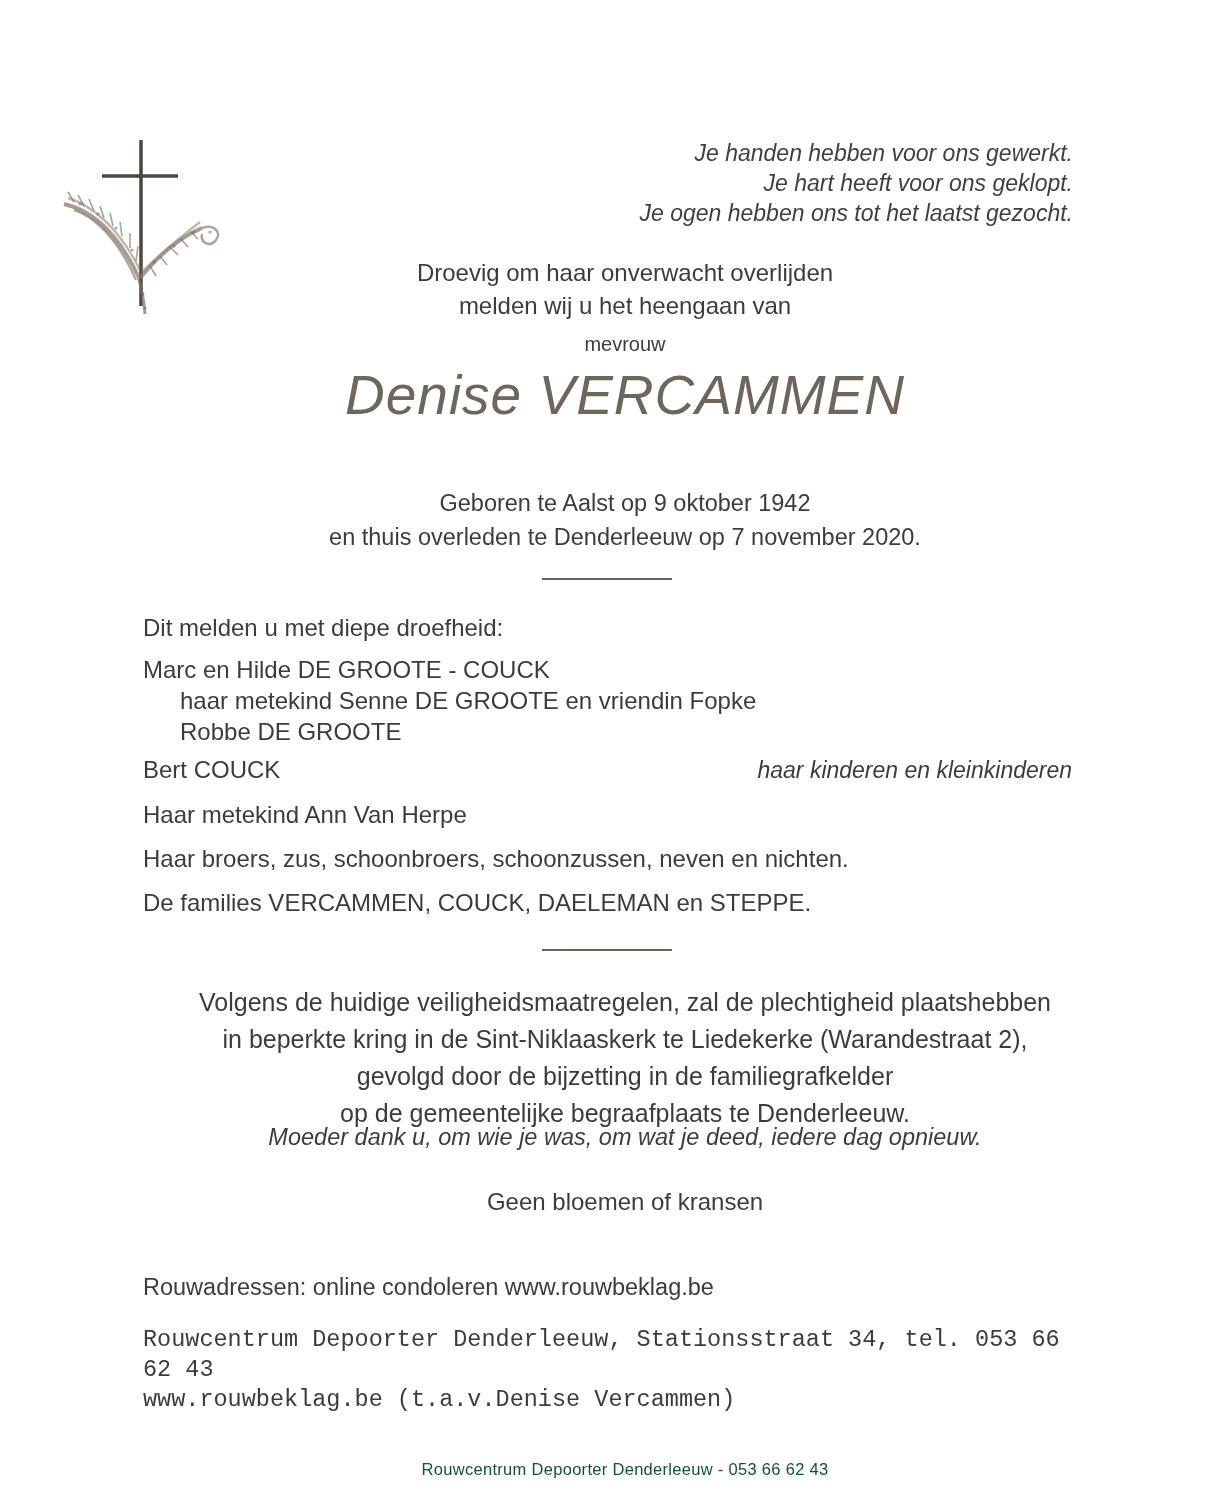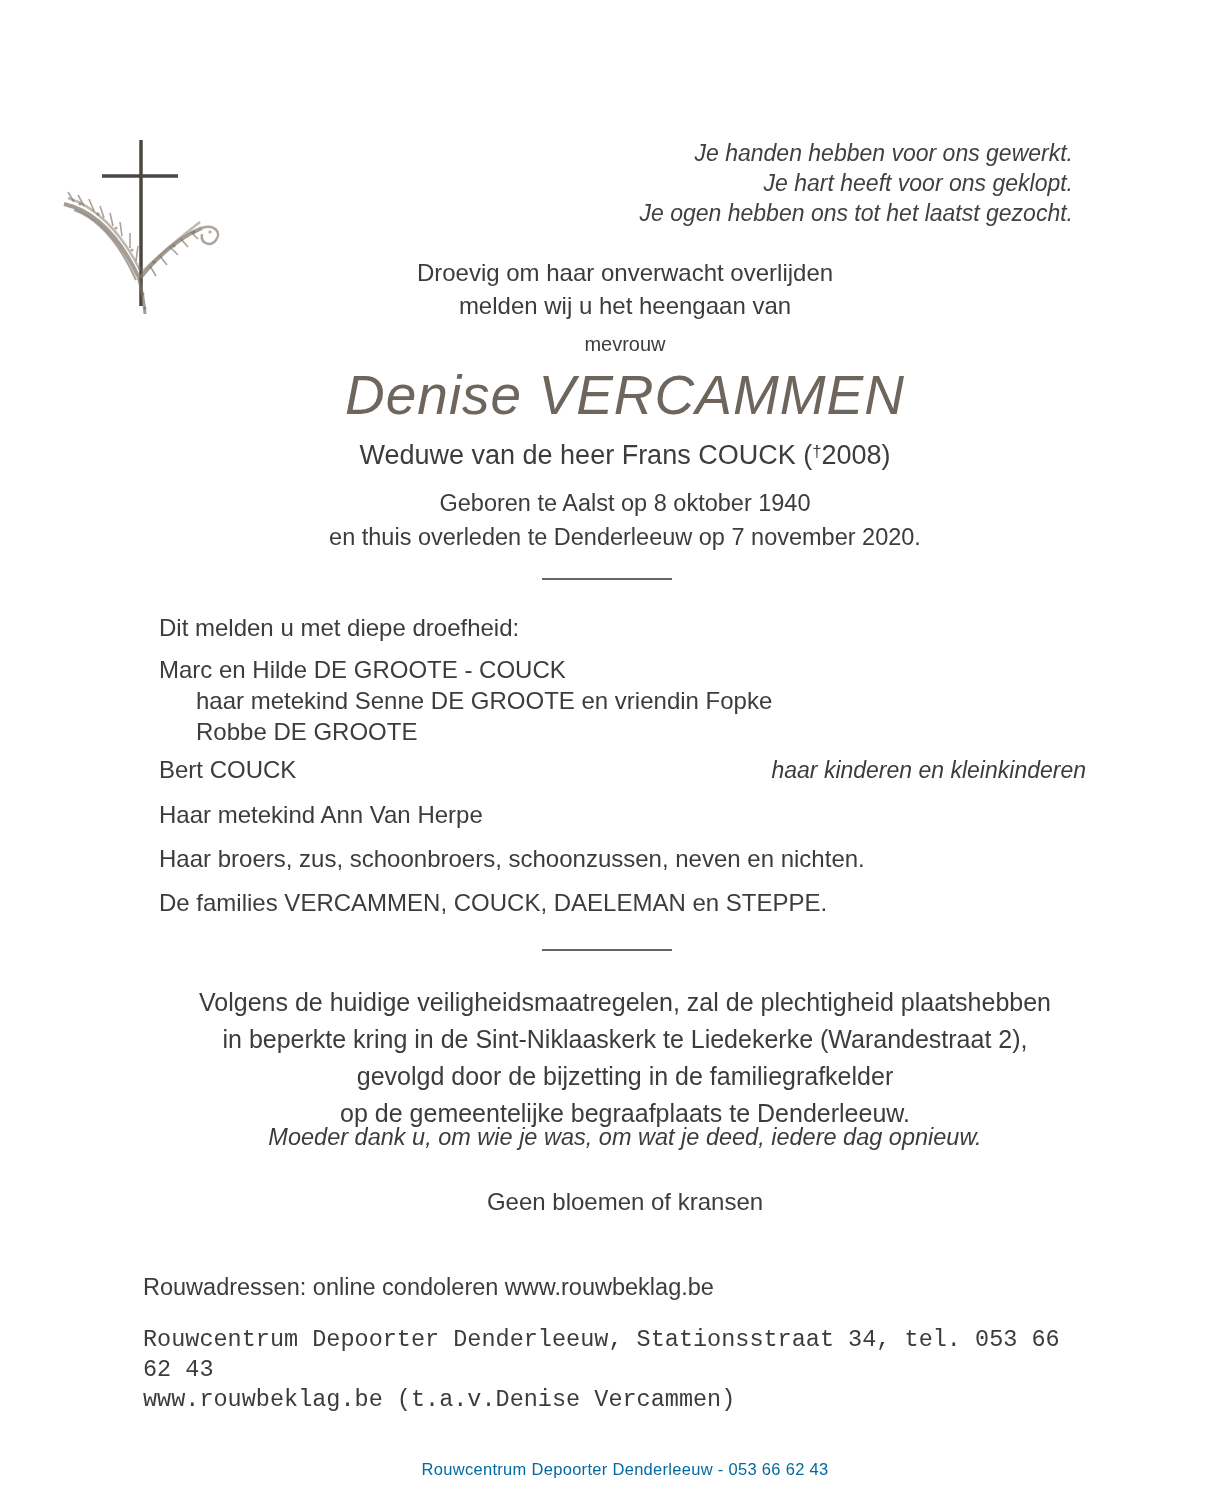--- a/index.html
+++ b/index.html
@@ -55,41 +55,41 @@
   .divider {
     left: 50%;
     transform: translateX(-50%);
     width: 130px;
     border-top: 2px solid #6b635c;
   }
   .divider-1 { top: 578px; }
   .divider-2 { top: 949px; }
 
   
-  .family { left: 143px; right: 128px; top: 612px; font-size: 24px; line-height: 31px; margin-left: 16px; }
+  .family { left: 143px; right: 142px; top: 612px; font-size: 24px; line-height: 31px; }
   .family .intro  { margin-bottom: 11px; }
   .family .indent { padding-left: 37px; }
   .family .gap-s  { margin-top: 7px; }
   .family .gap-m  { margin-top: 13px; }
   .family .row-split { display: flex; justify-content: space-between; align-items: baseline; }
   .family .note { font-style: italic; font-size: 23px; }
 
   .ceremony { top: 984px; font-size: 25px; line-height: 37px; }
 
   .tribute { top: 1124px; font-style: italic; font-size: 23.5px; }
 
   .flowers { top: 1188px; font-size: 24px; }
 
   .contact { left: 143px; right: 126px; top: 1272px; font-size: 23.5px; line-height: 30px; }
   .contact .home { margin-top: 23px; font-family: Liberation Mono, monospace; }
 
   .footer {
     top: 1460px;
     font-size: 16.5px;
-    color: #0369a1;
+    color: #14532d;
     letter-spacing: 0.3px;
   }
 </style>
 </head>
 <body>
 
 <div class="page">
 
   <svg class="abs cross-art" viewBox="0 0 210 205" xmlns="http://www.w3.org/2000/svg" aria-hidden="true">
 
@@ -149,24 +149,23 @@
 
   <div class="abs centered announcement">
     <div>Droevig om haar onverwacht overlijden</div>
     <div>melden wij u het heengaan van</div>
   </div>
 
   <div class="abs centered salutation">mevrouw</div>
 
   <div class="abs centered deceased-name">Denise VERCAMMEN</div>
 
-  <div class="abs centered relation"><span>Weduwe van de heer Frans COUCK (</span><sup>†</sup><span>2008)</span></div>
 
   <div class="abs centered dates">
-    <div>Geboren te Aalst op 8 oktober 1940</div>
+    <div>Geboren te Aalst op 9 oktober 1942</div>
     <div>en thuis overleden te Denderleeuw op 7 november 2020.</div>
   </div>
 
   <div class="abs divider divider-1"></div>
 
   <div class="abs family">
     <div class="intro">Dit melden u met diepe droefheid:</div>
     <div>Marc en Hilde DE GROOTE - COUCK</div>
     <div class="indent">haar metekind Senne DE GROOTE en vriendin Fopke</div>
     <div class="indent">Robbe DE GROOTE</div>

